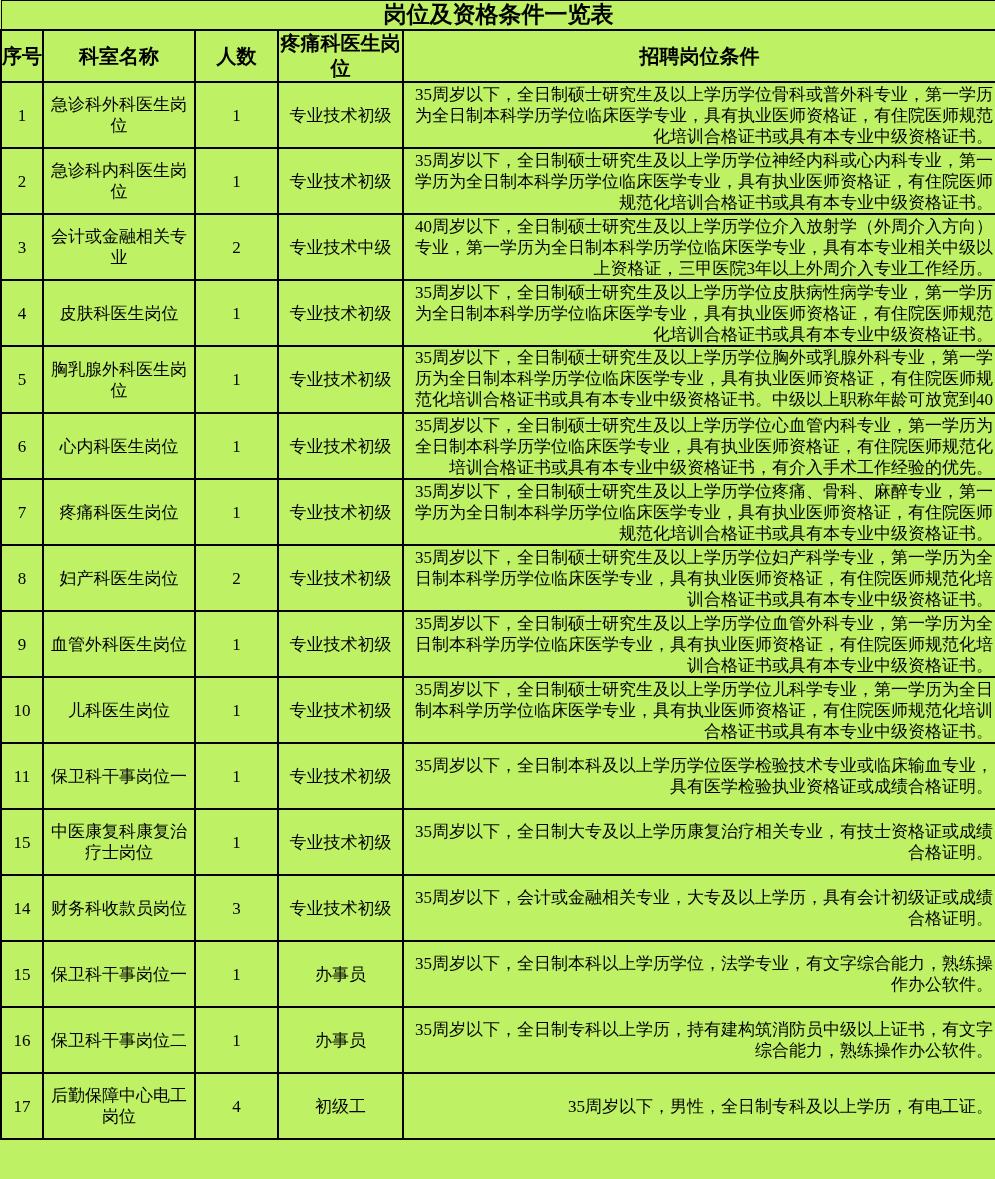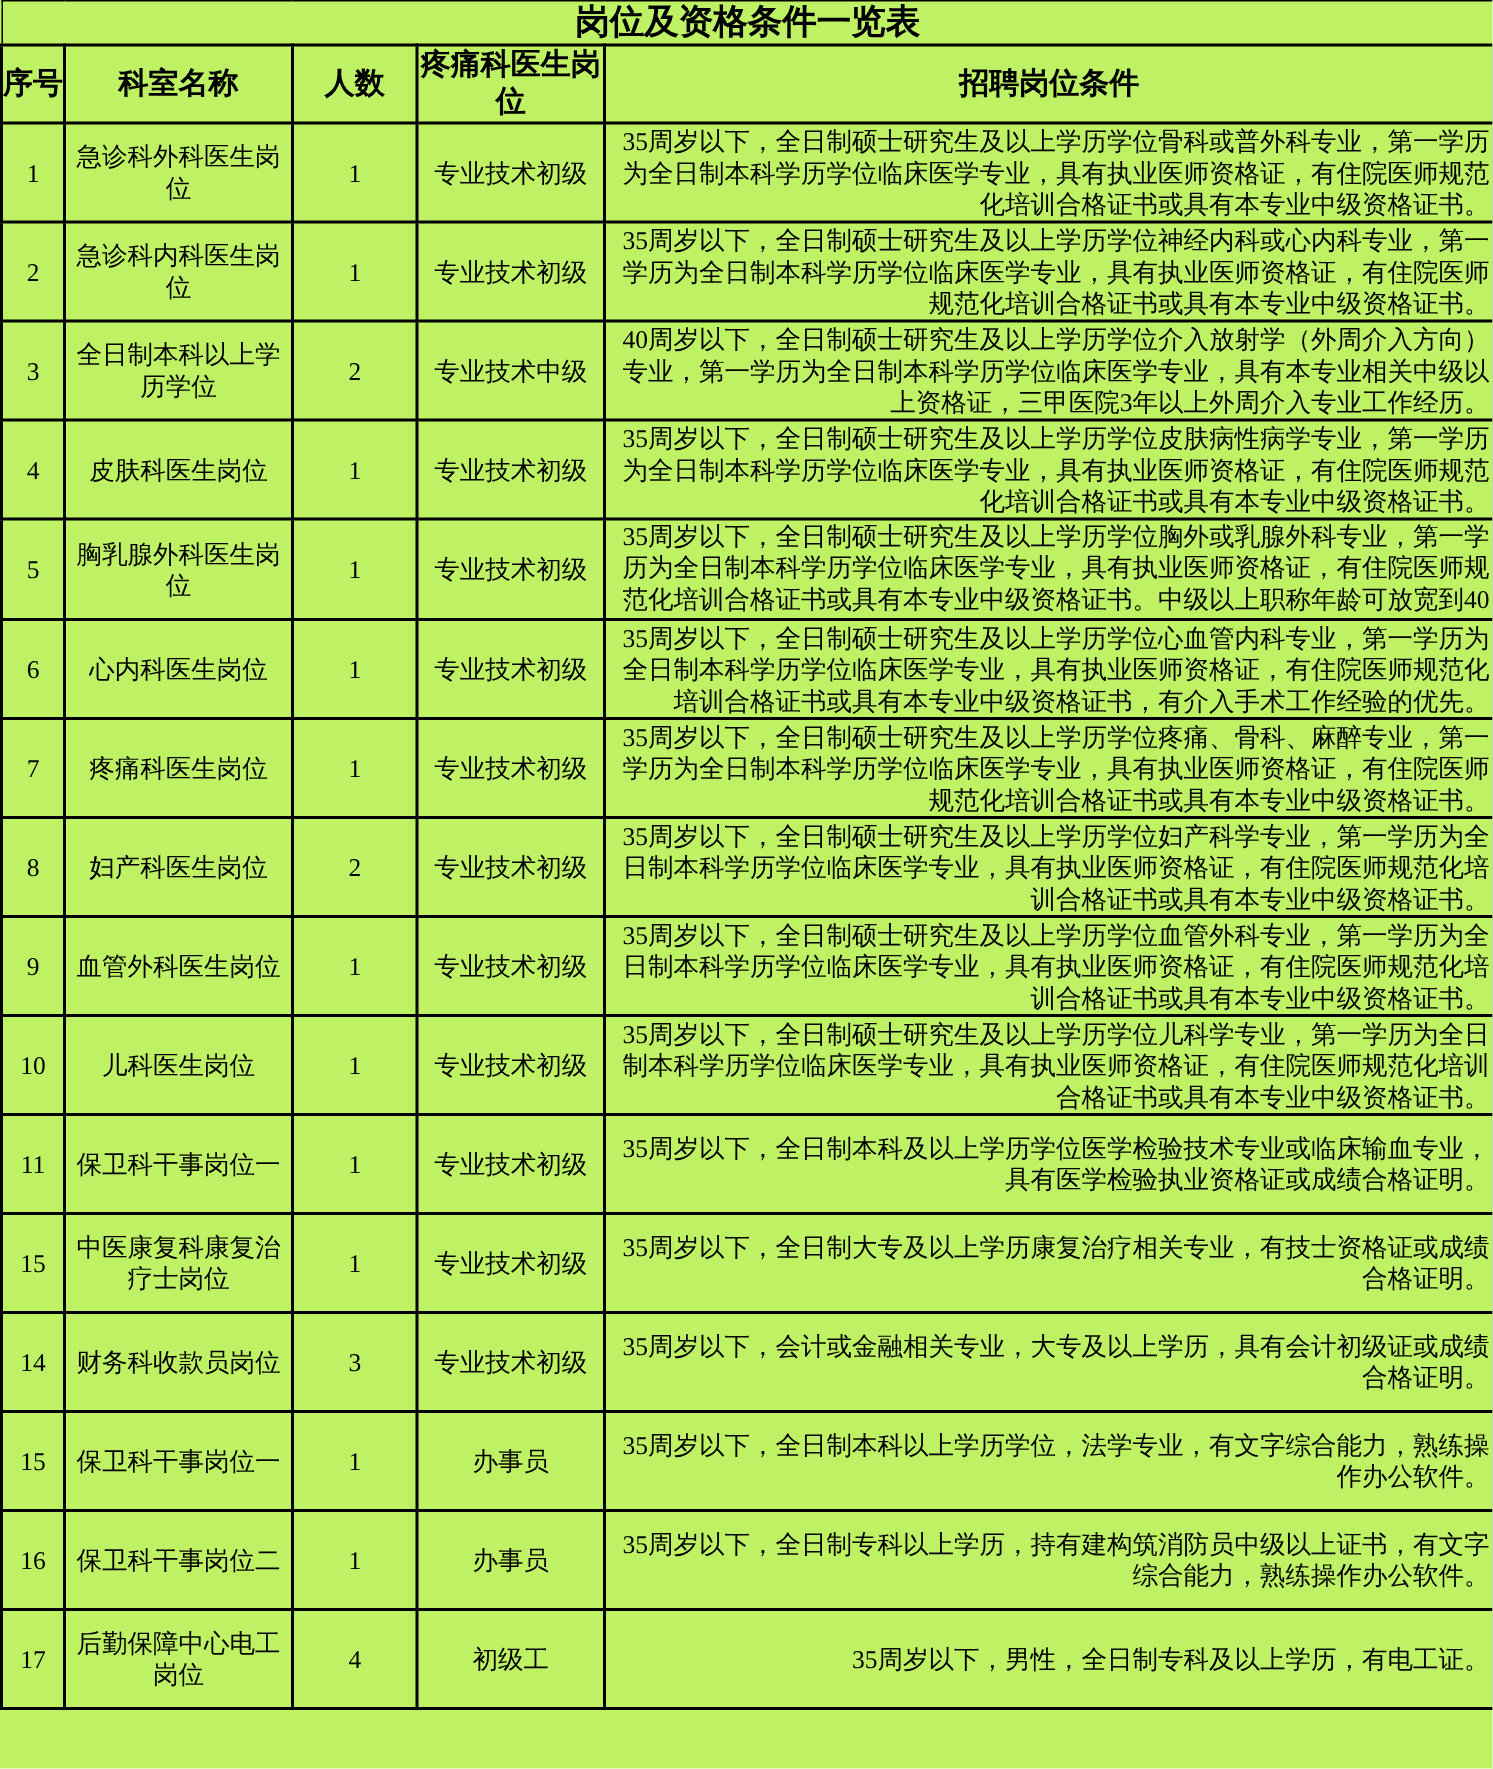--- a/index.html
+++ b/index.html
@@ -88,21 +88,21 @@
           </td>
           <td class="count-cell">1</td>
           <td class="level-cell">专业技术初级</td>
           <td class="cond-cell">
             <div class="cond">35周岁以下，全日制硕士研究生及以上学历学位神经内科或心内科专业，第一学历为全日制本科学历学位临床医学专业，具有执业医师资格证，有住院医师规范化培训合格证书或具有本专业中级资格证书。</div>
           </td>
         </tr>
         <tr class="data-row">
           <td class="num-cell">3</td>
           <td class="dept-cell">
-            <div class="dept">全日制本科以上学历学位</div>
+            <div class="dept">会计或金融相关专业</div>
           </td>
           <td class="count-cell">2</td>
           <td class="level-cell">专业技术中级</td>
           <td class="cond-cell">
             <div class="cond">40周岁以下，全日制硕士研究生及以上学历学位介入放射学（外周介入方向）专业，第一学历为全日制本科学历学位临床医学专业，具有本专业相关中级以上资格证，三甲医院3年以上外周介入专业工作经历。</div>
           </td>
         </tr>
         <tr class="data-row">
           <td class="num-cell">4</td>
           <td class="dept-cell">

